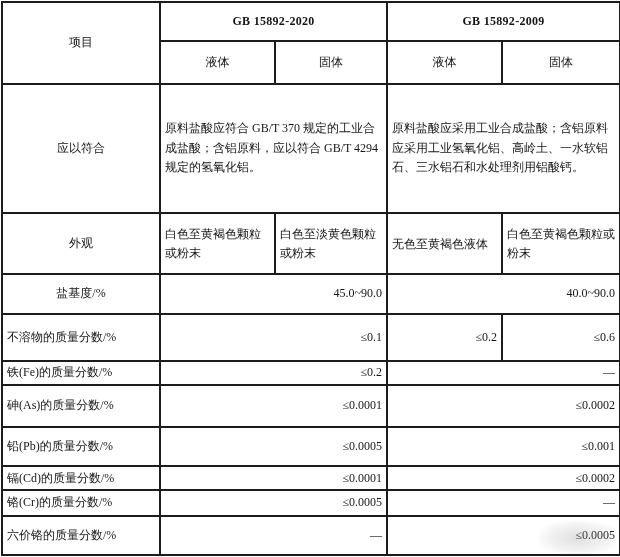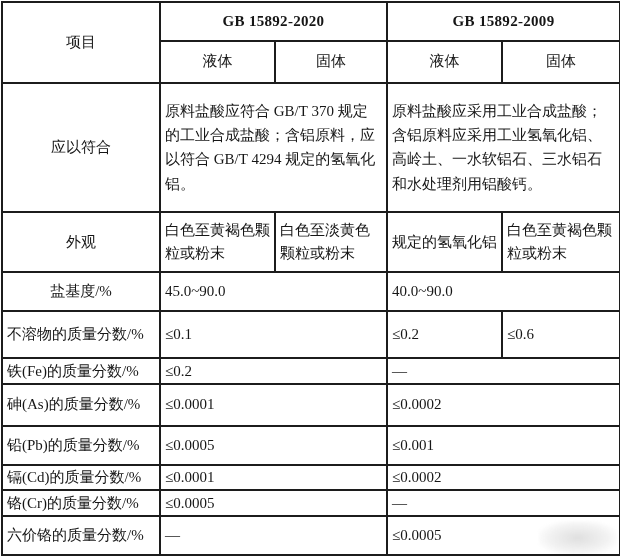--- a/index.html
+++ b/index.html
@@ -16,21 +16,21 @@
   }
   table.cmp {
     border-collapse: collapse;
     table-layout: fixed;
     width: 618px;
     height: 555px;
   }
   table.cmp td {
     border: 2px solid #1c1c1c;
     padding: 2px 4px;
-    font-size: 15px;
+    font-size: 12px;
     vertical-align: middle;
     overflow: hidden;
     box-sizing: border-box;
     margin-left: 32px;
   }
   td.ghead { font-weight: bold; font-size: 16px; text-align: center; letter-spacing: 0.3px; }
   td.center { text-align: center; }
   td.labelL { text-align: left; padding-left: 5px; }
   td.para {
     text-align: left;
@@ -39,21 +39,21 @@
     line-height: 1.62;
     padding: 4px 6px 4px 7px;
   }
   td.appear {
     text-align: left;
     font-size: 14.5px;
     line-height: 1.55;
     padding: 3px 4px 3px 6px;
     vertical-align: middle;
   }
-  td.valcell { text-align: left; font-size: 15px; }
+  td.valcell { text-align: right; font-size: 15px; }
   .wm-cell { position: relative; }
   .watermark {
     position: absolute;
     right: 2px;
     top: 4px;
     width: 78px;
     height: 34px;
     background: radial-gradient(ellipse at center, rgba(150,150,150,0.30) 0%, rgba(170,170,170,0.14) 55%, rgba(255,255,255,0) 80%);
     filter: blur(1px);
     pointer-events: none;
@@ -89,21 +89,21 @@
     <tr style="height:126px">
       <td class="center">应以符合</td>
       <td colspan="2" class="para">原料盐酸应符合 GB/T 370 规定的工业合成盐酸；含铝原料，应以符合 GB/T 4294 规定的氢氧化铝。</td>
       <td colspan="2" class="para">原料盐酸应采用工业合成盐酸；含铝原料应采用工业氢氧化铝、高岭土、一水软铝石、三水铝石和水处理剂用铝酸钙。</td>
     </tr>
 
     <tr style="height:59px">
       <td class="center">外观</td>
       <td class="appear">白色至黄褐色颗粒或粉末</td>
       <td class="appear">白色至淡黄色颗粒或粉末</td>
-      <td class="appear">规定的氢氧化铝</td>
+      <td class="appear">无色至黄褐色液体</td>
       <td class="appear">白色至黄褐色颗粒或粉末</td>
     </tr>
 
     <tr style="height:38px">
       <td class="center">盐基度/%</td>
       <td colspan="2" class="valcell">45.0~90.0</td>
       <td colspan="2" class="valcell">40.0~90.0</td>
     </tr>
 
     <tr style="height:46px">

